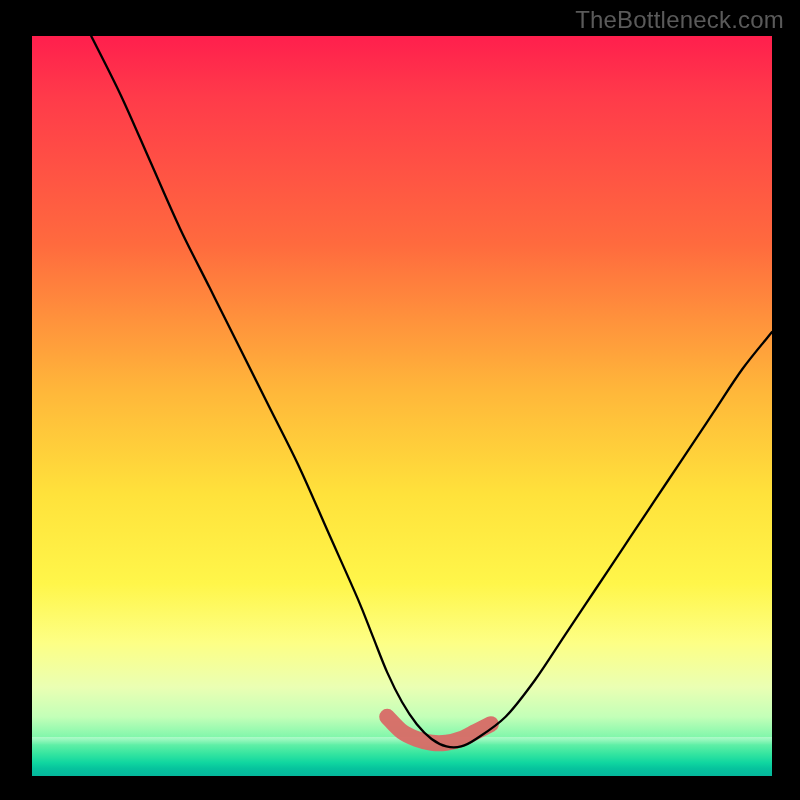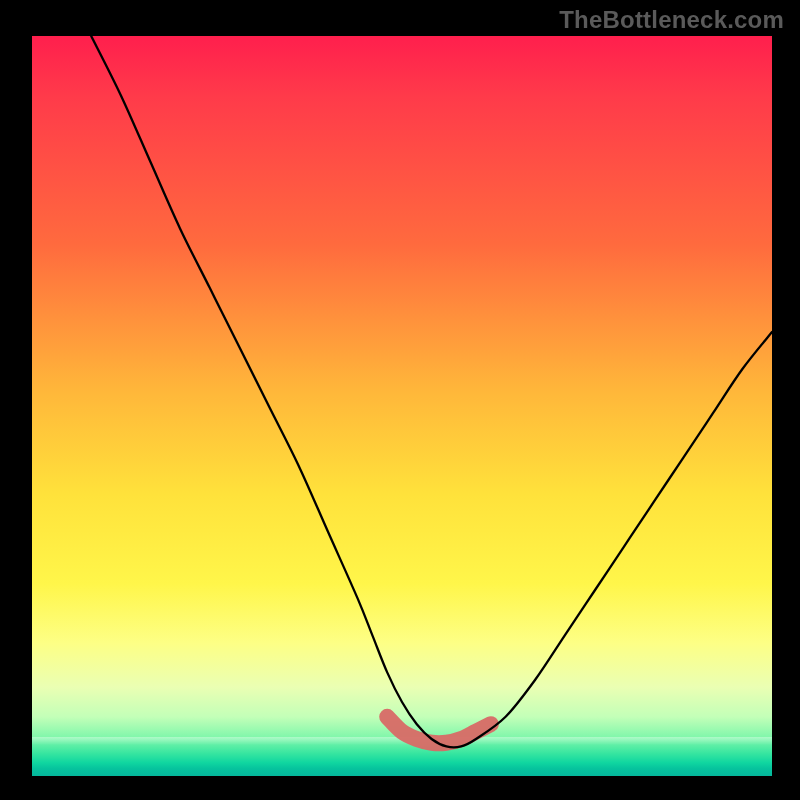--- a/index.html
+++ b/index.html
@@ -16,21 +16,21 @@
     height: 800px;
     background: #000000;
   }
   .watermark {
     position: absolute;
     top: 6px;
     right: 16px;
     color: #5a5a5a;
     font-family: Arial, Helvetica, sans-serif;
     font-size: 24px;
-    font-weight: 700;
+    font-weight: 400;
     letter-spacing: 0.2px;
     z-index: 10;
     text-align: right;
   }
   .plot {
     position: absolute;
     left: 32px;
     top: 36px;
     width: 740px;
     height: 740px;

